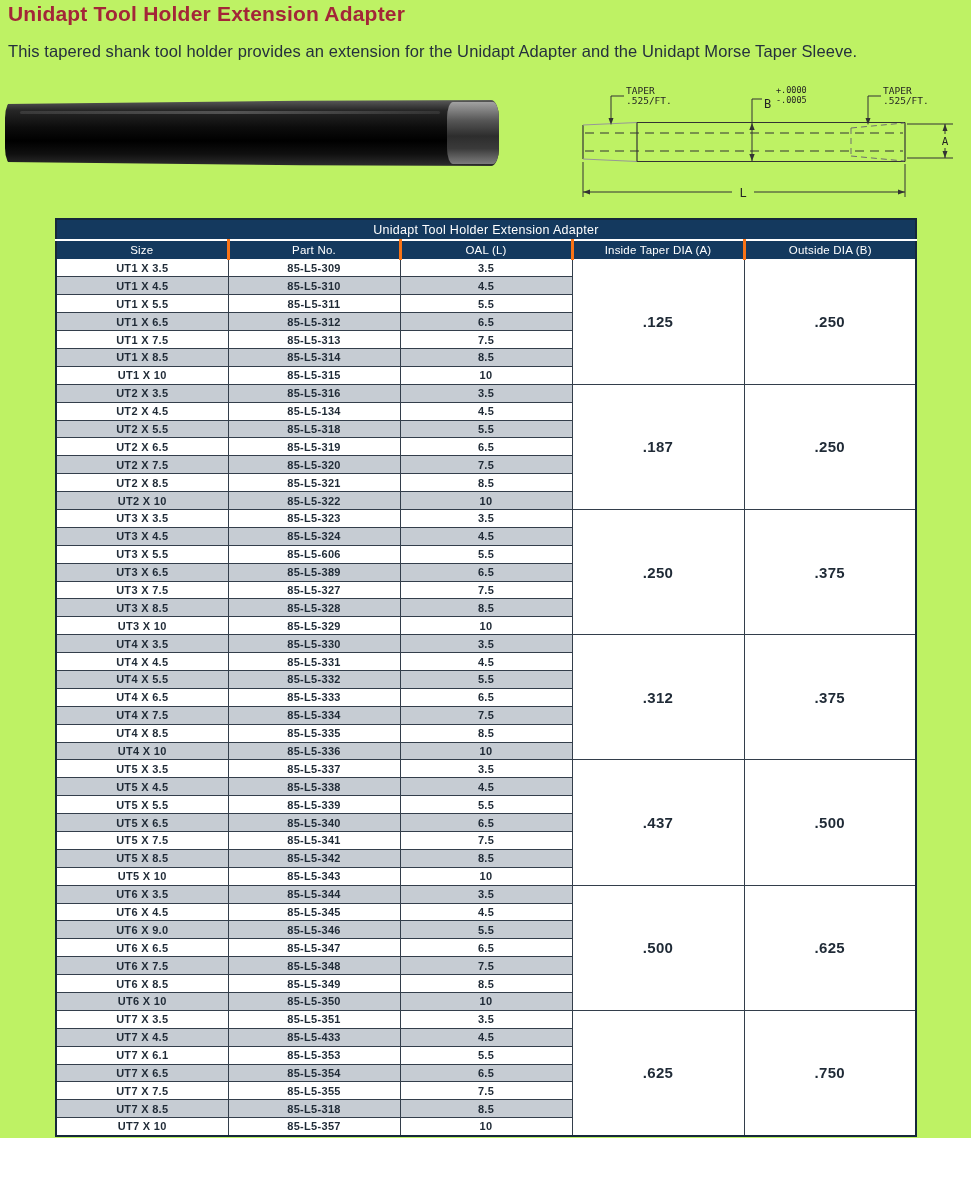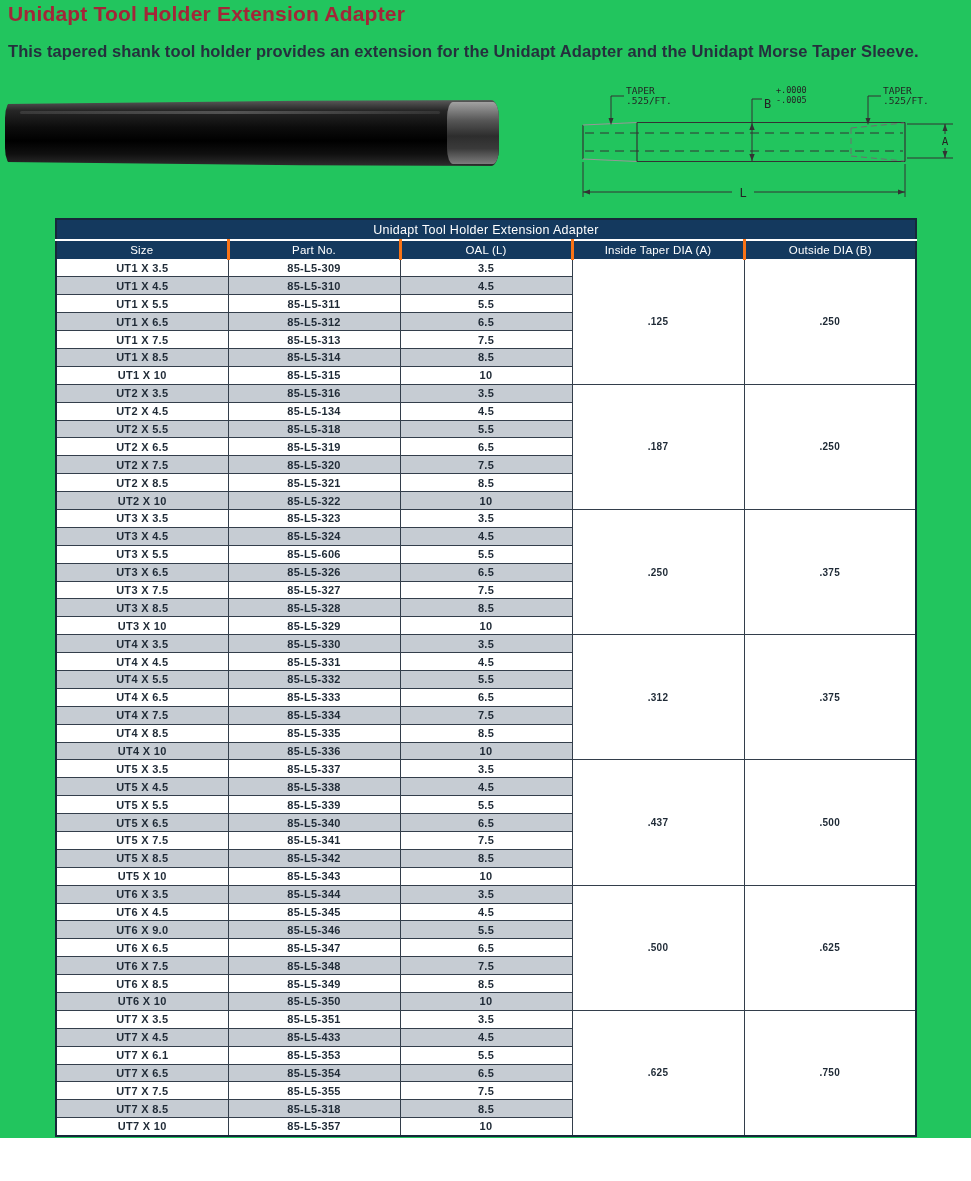--- a/index.html
+++ b/index.html
@@ -1,39 +1,39 @@
 <!DOCTYPE html>
 <html><head>
 <meta charset="utf-8">
 <style>
   * { box-sizing: border-box; }
   html, body { margin: 0; padding: 0; background: #ffffff; }
   .page {
     position: relative;
     width: 971px;
     height: 1138px;
-    background: #22c55e;
+    background: #bef264;
     font-family: "Liberation Sans", sans-serif;
     overflow: hidden;
   }
   .page-title {
     position: absolute;
     left: 8px; top: 2px;
     margin: 0;
     font-size: 21px;
     font-weight: bold;
     color: #A32638;
     letter-spacing: 0.2px;
   }
   .page-subtitle {
     position: absolute;
     left: 8px; top: 42px;
     margin: 0;
     font-size: 16.5px;
-    font-weight: 700;
+    font-weight: 400;
     color: #25303D;
     letter-spacing: 0.1px;
   }
   
   .photo-rod {
     position: absolute;
     left: 5px; top: 100px;
     width: 494px; height: 66px;
   }
   .rod-body {
@@ -106,21 +106,21 @@
   table.spec td {
     height: 17.9px;
     border: 1px solid #333E4B;
     font-size: 11px;
     font-weight: bold;
     color: #1F2A36;
     letter-spacing: 0.3px;
     background: #ffffff;
   }
   tr.alt td { background: #C6CCD3; }
-  table.spec td.dia { background: #ffffff; font-size: 10px; }
+  table.spec td.dia { background: #ffffff; font-size: 15px; }
 </style>
 </head>
 <body>
 
 <div class="page">
 
   <h1 class="page-title">Unidapt Tool Holder Extension Adapter</h1>
   <p class="page-subtitle">This tapered shank tool holder provides an extension for the Unidapt Adapter and the Unidapt Morse Taper Sleeve.</p>
 
   <div class="photo-rod">
@@ -306,21 +306,21 @@
             <td>85-L5-324</td>
             <td>4.5</td>
           </tr>
           <tr>
             <td>UT3 X 5.5</td>
             <td>85-L5-606</td>
             <td>5.5</td>
           </tr>
           <tr class="alt">
             <td>UT3 X 6.5</td>
-            <td>85-L5-326</td>
+            <td>85-L5-389</td>
             <td>6.5</td>
           </tr>
           <tr>
             <td>UT3 X 7.5</td>
             <td>85-L5-327</td>
             <td>7.5</td>
           </tr>
           <tr class="alt">
             <td>UT3 X 8.5</td>
             <td>85-L5-328</td>

